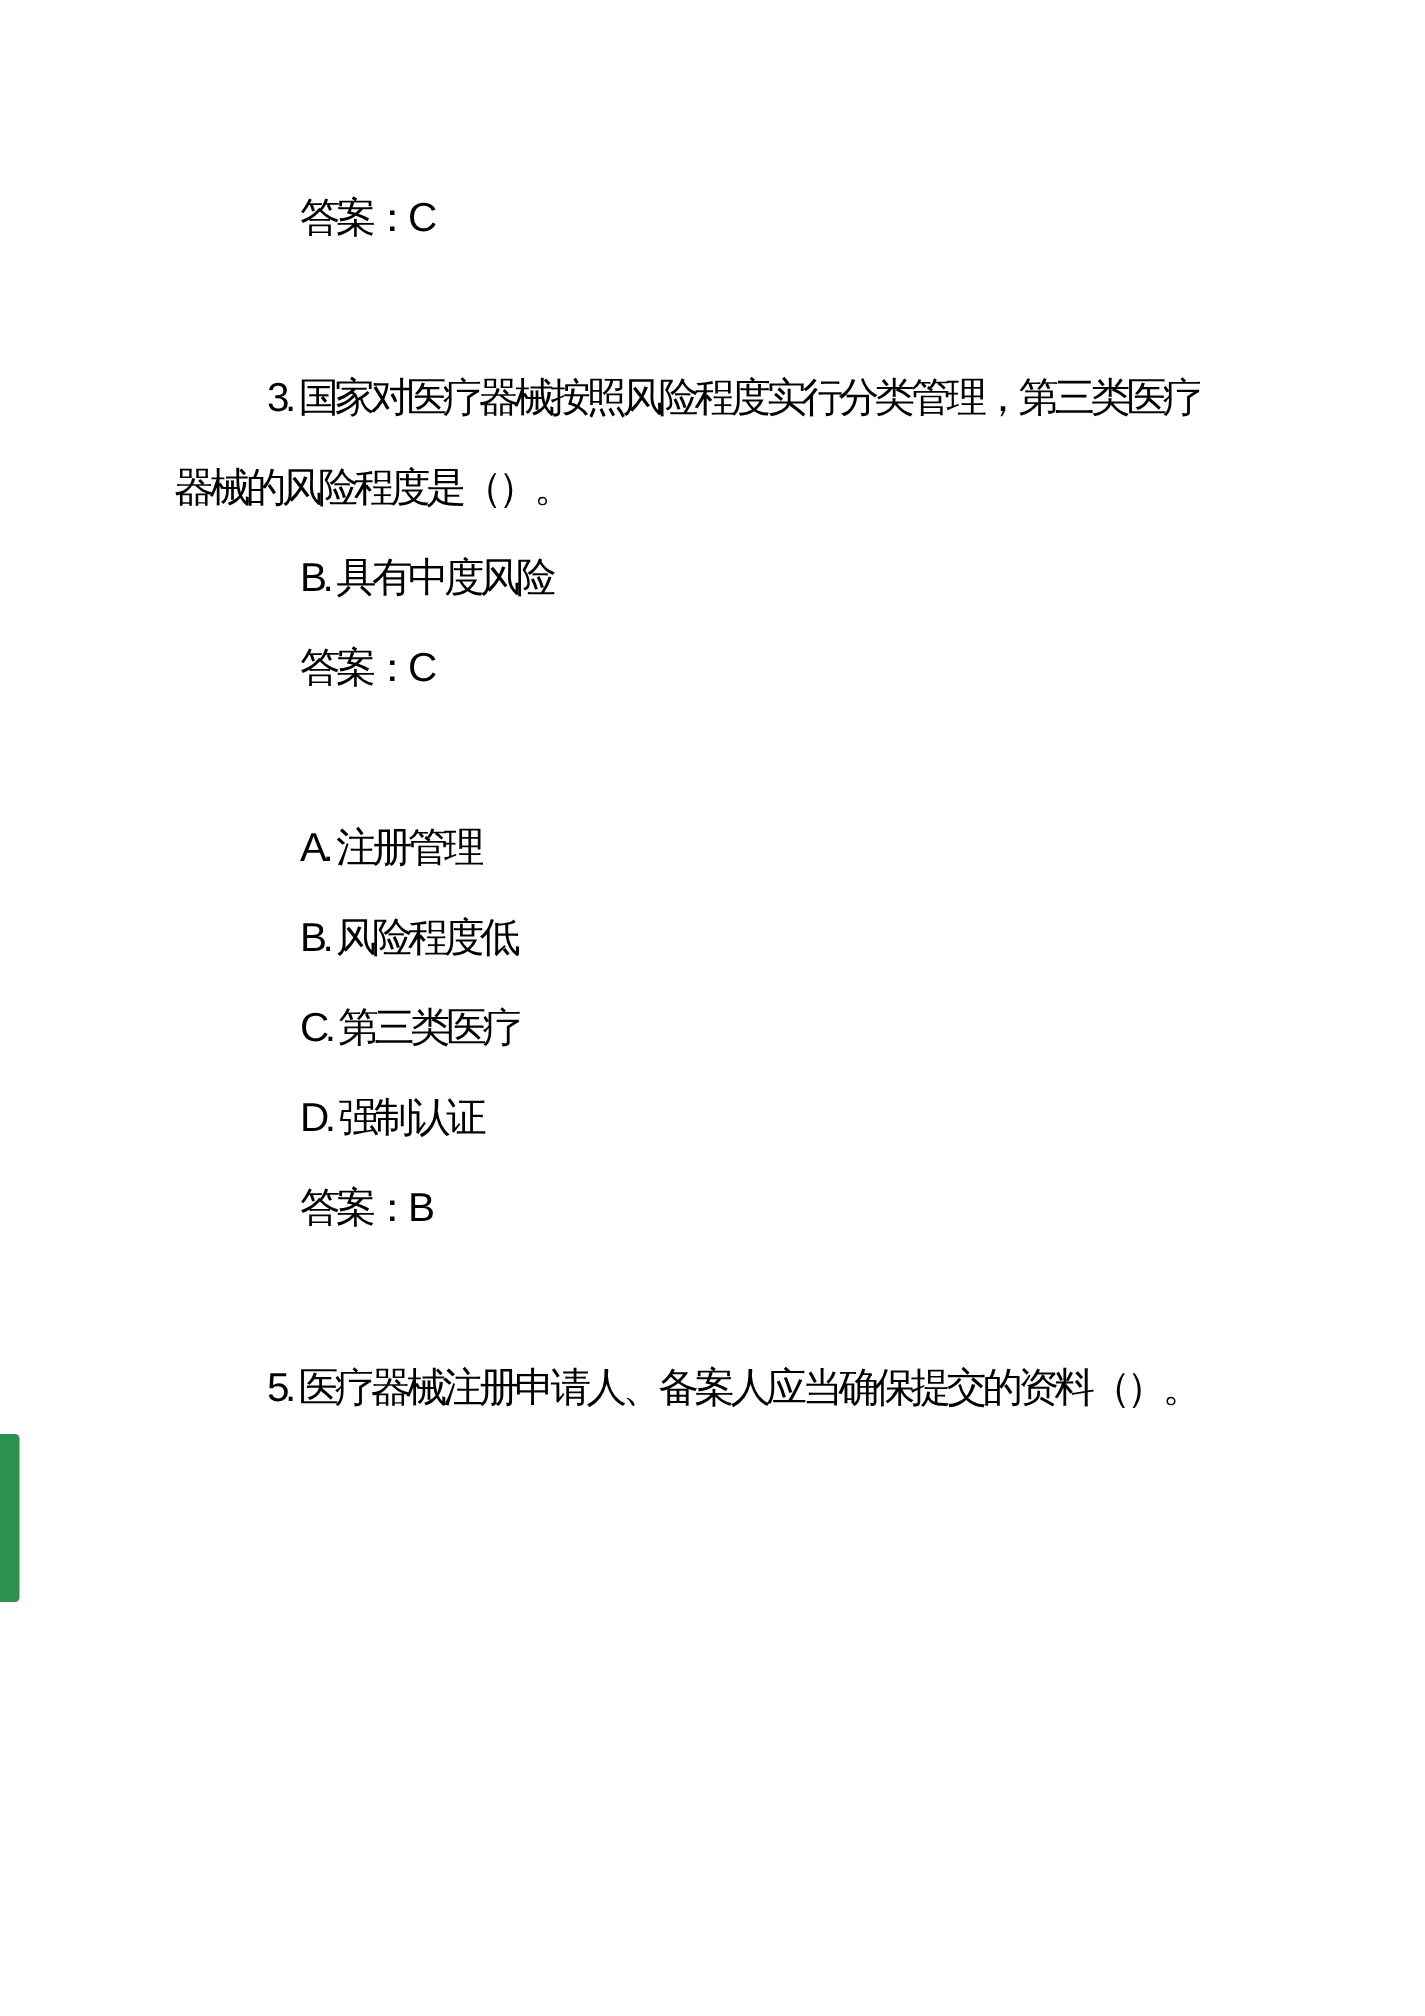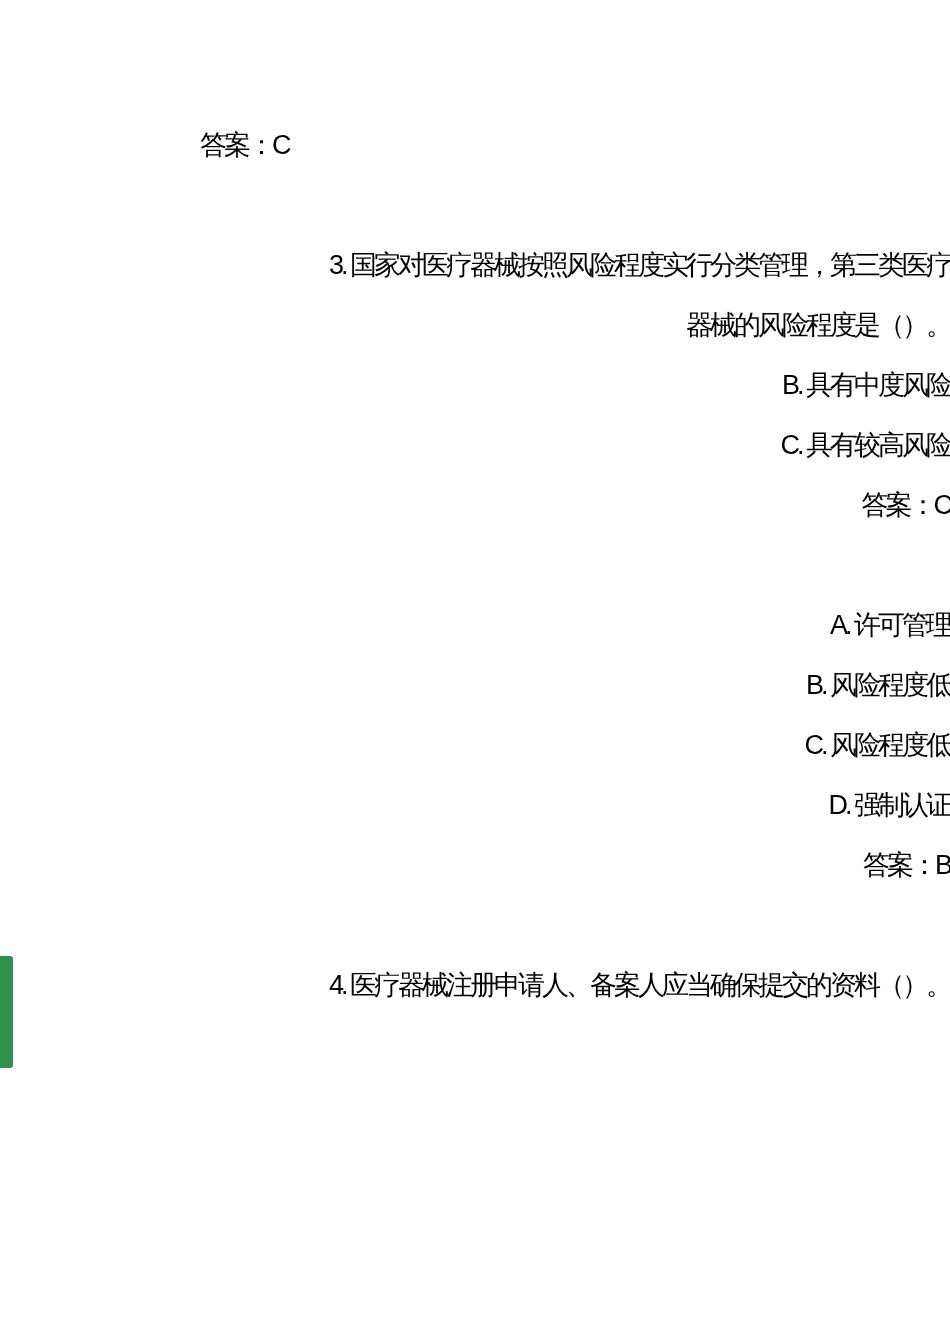--- a/index.html
+++ b/index.html
@@ -22,21 +22,20 @@
     padding-top: 115px;
     font-family: "Liberation Sans", "DejaVu Sans", sans-serif;
     font-size: 27px;
     letter-spacing: -3px;
     line-height: 60px;
     color: #000000;
     font-weight: 400;
   }
   .block + .block {
     margin-top: 60px;
-    text-align: right;
   }
   .line {
     height: 60px;
     white-space: pre;
   }
   .line.stem-first { padding-left: 178px; }
   .line.stem-wrap  { padding-left: 116px; }
   .line.option,
   .line.answer     { padding-left: 200px; }
   .edge-tab {
@@ -53,28 +52,27 @@
 
 <div class="page">
   <main id="doc" style="color: rgb(0, 0, 0);">
       <div class="block">
         <div class="line answer">答案：C</div>
       </div>
       <div class="block">
         <div class="line stem-first">3. 国家对医疗器械按照风险程度实行分类管理，第三类医疗</div>
         <div class="line stem-wrap">器械的风险程度是（）。</div>
         <div class="line option">B. 具有中度风险</div>
-        <div class="line option">C. 具有较高风险</div>
         <div class="line answer">答案：C</div>
       </div>
       <div class="block">
-        <div class="line option">A. 许可管理</div>
+        <div class="line option">A. 注册管理</div>
         <div class="line option">B. 风险程度低</div>
-        <div class="line option">C. 风险程度低</div>
+        <div class="line option">C. 第三类医疗</div>
         <div class="line option">D. 强制认证</div>
         <div class="line answer">答案：B</div>
       </div>
       <div class="block">
-        <div class="line stem-first">4. 医疗器械注册申请人、备案人应当确保提交的资料（）。</div>
+        <div class="line stem-first">5. 医疗器械注册申请人、备案人应当确保提交的资料（）。</div>
       </div>
     </main>
   <div class="edge-tab" style="background: rgb(46, 145, 80);"></div>
 </div>
 
 </body></html>

